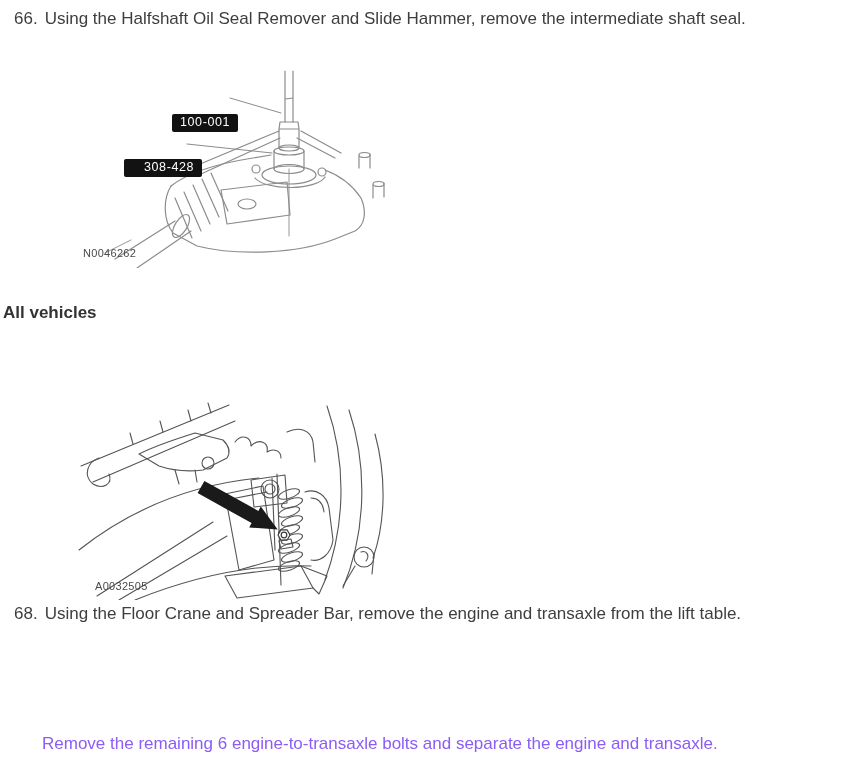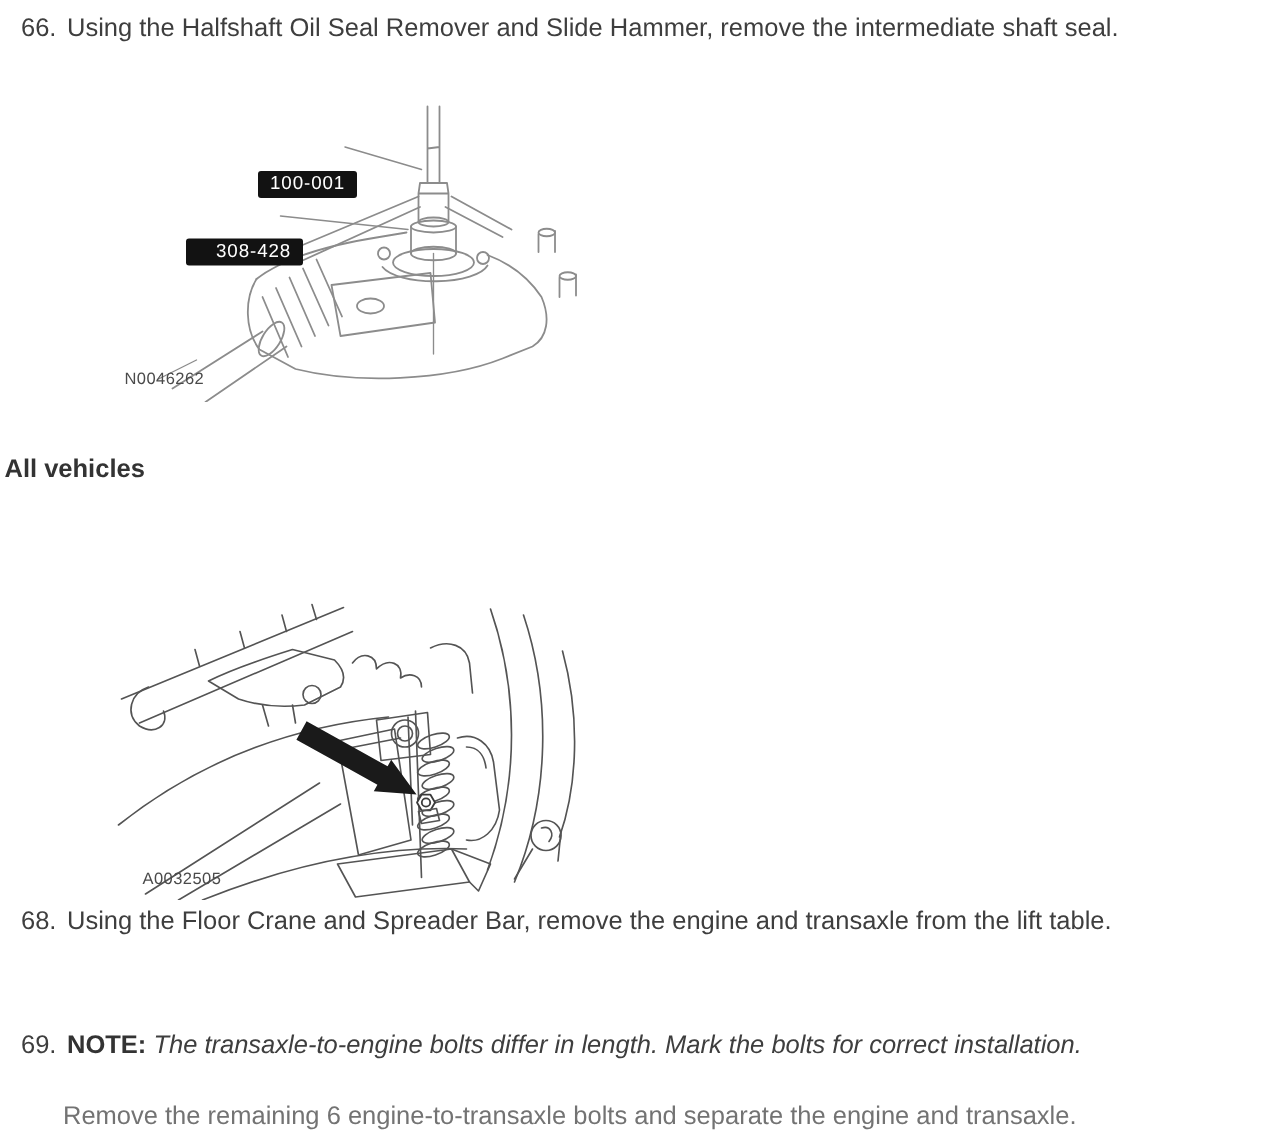--- a/index.html
+++ b/index.html
@@ -18,21 +18,21 @@
   .step .num{display:inline-block;margin-right:7px;text-align:center;}
   .section-heading{
     position:absolute;left:3px;margin:0;
     font-size:17px;line-height:21px;font-weight:700;color:#333333;
     white-space:nowrap;
   }
   .note-label{font-weight:700;color:#333333;}
   .note-text{font-style:italic;}
   .continuation{
     position:absolute;left:42px;margin:0;
-    font-size:17px;line-height:21px;color:#737373;white-space:nowrap;
+    font-size:17px;line-height:21px;color:#8b5cf6;white-space:nowrap;
   }
   .figure{position:absolute;width:320px;height:200px;}
   .figure svg{position:absolute;left:0;top:0;}
   .callout{
     position:absolute;
     background:#121212;color:#ffffff;
     font-size:12.5px;line-height:15px;letter-spacing:0.6px;
     padding:1px 8px 2px 8px;border-radius:2px;
     white-space:nowrap;
     margin-top:25px;
@@ -160,20 +160,16 @@
         <path d="M204,141 L216,139 L218,147 L206,149 Z" fill="none" stroke="#545454" stroke-width="1.1"></path>
       </g>
     </svg>
     <div class="figid" style="left:10px;top:180px;margin-left:10px;">A0032505</div>
   </div>
 
   <p class="step" style="top:603px;">
     <span class="num">68.</span><span class="txt">Using the Floor Crane and Spreader Bar, remove the engine and transaxle from the lift table.</span>
   </p>
 
-  <p class="step" style="top:686px;">
-    <span class="num">69.</span><span class="note-label">NOTE:</span>
-    <span class="note-text">The transaxle-to-engine bolts differ in length. Mark the bolts for correct installation.</span>
-  </p>
 
   <p class="continuation" style="top:733px;">Remove the remaining 6 engine-to-transaxle bolts and separate the engine and transaxle.</p>
 
 </div>
 
 </body></html>

